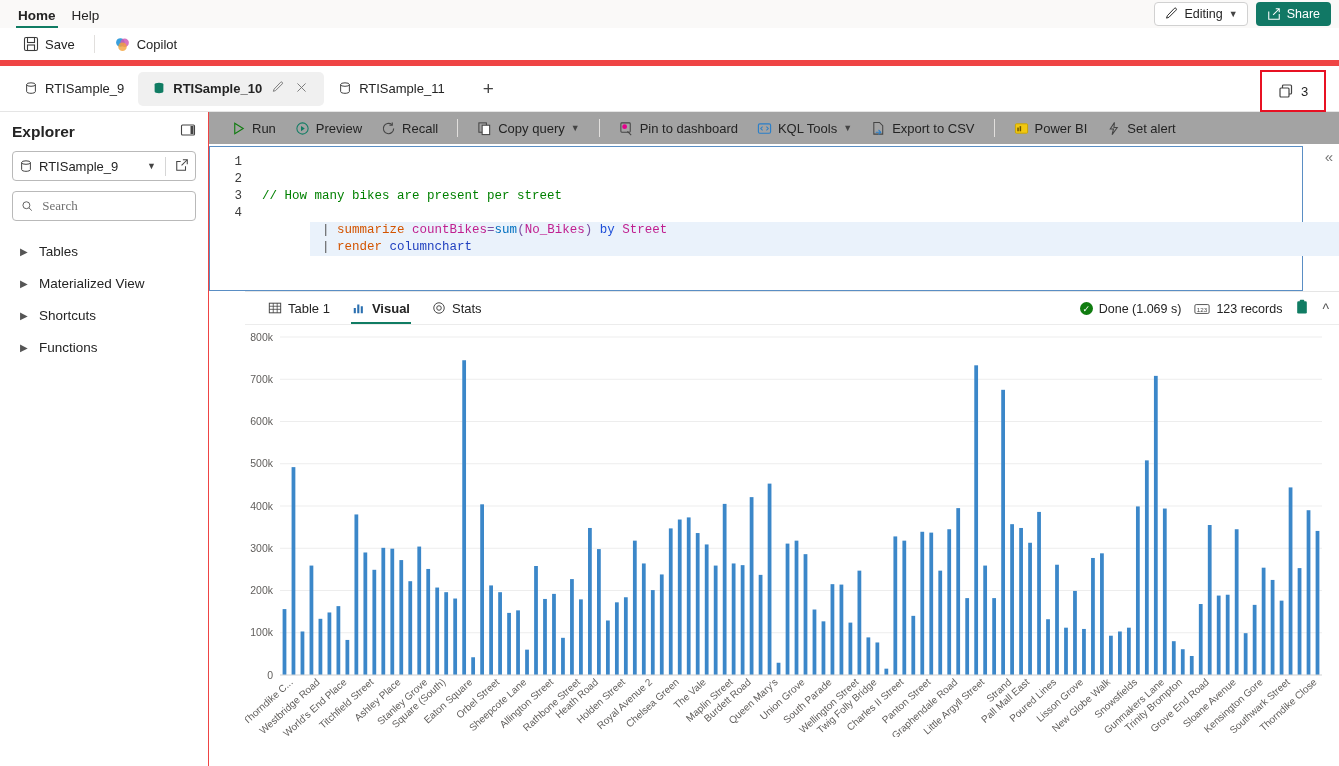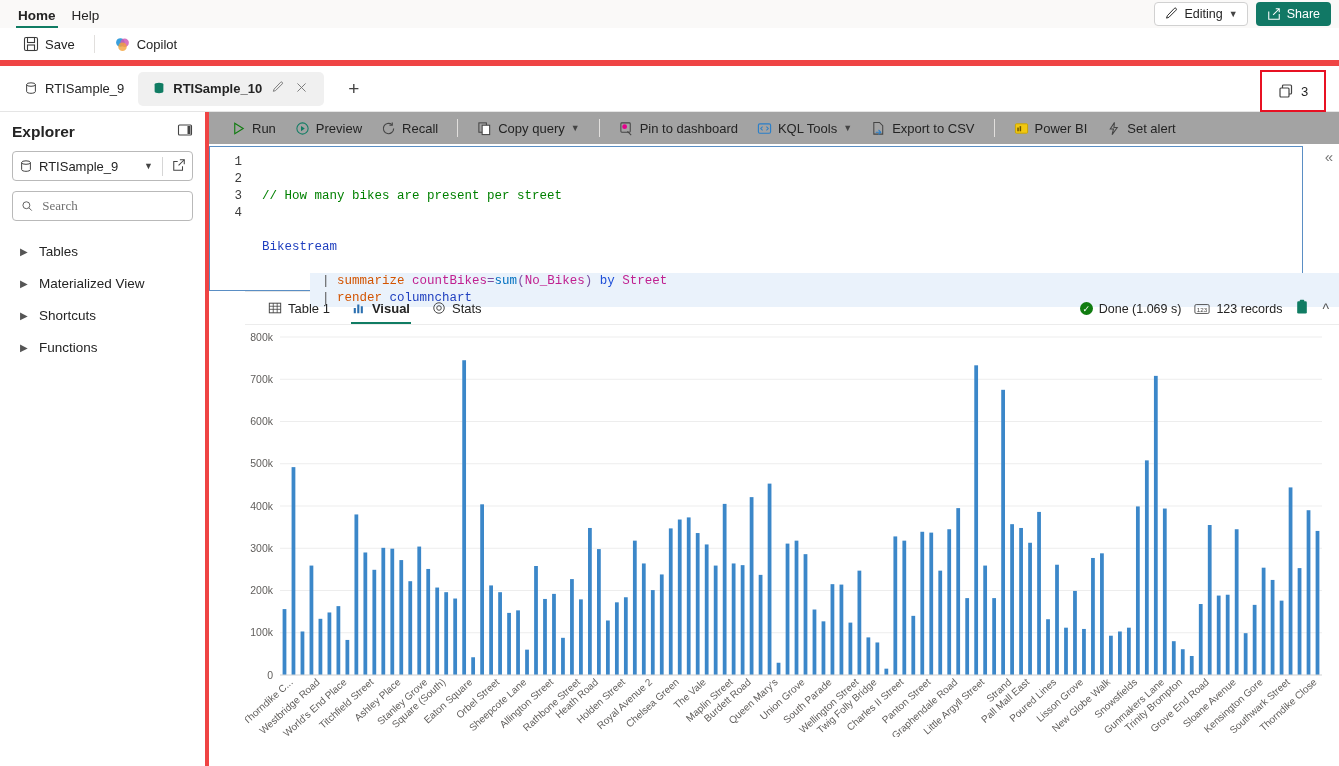--- a/index.html
+++ b/index.html
@@ -128,21 +128,21 @@
   .main {
     display: flex;
     height: calc(766px - 28px - 38px - 46px);
     background: #fff;
   }
 
   
   .explorer {
     width: 209px;
     background: #ffffff;
-    border-right: 4px solid #ef4444;
+    border-right: 1px solid #ef4444;
     padding: 10px 12px 4px 12px;
     flex: 0 0 209px;
   }
   .exp-head {
     display: flex; align-items: center; justify-content: space-between;
     margin-bottom: 10px;
   }
   .exp-title { font-size: 15.5px; font-weight: 700; }
   .exp-select {
     height: 30px;
@@ -376,20 +376,27 @@
         <path d="M11.8 1.6a1.4 1.4 0 0 1 2 2L5.6 11.8l-2.7.9.9-2.7 8-8.4z" fill="none" stroke="#444" stroke-width="1.1"></path>
       </svg>
     </span>
     <span class="tab-act">
       <svg width="13" height="13" viewBox="0 0 16 16">
         <path d="M3 3l10 10M13 3L3 13" stroke="#444" stroke-width="1.1" fill="none"></path>
       </svg>
     </span>
   </div>
 
+  <div class="qtab">
+    <svg width="14" height="15" viewBox="0 0 16 16">
+      <ellipse cx="8" cy="3.5" rx="5" ry="2" fill="none" stroke="#3b3b3b" stroke-width="1.1"></ellipse>
+      <path d="M3 3.5v8c0 1.1 2.2 2 5 2s5-.9 5-2v-8" fill="none" stroke="#3b3b3b" stroke-width="1.1"></path>
+    </svg>
+    <span>RTISample_11</span>
+  </div>
 
   <div class="plus-tab">+</div>
 
   <div class="versions-box">
     <svg width="16" height="16" viewBox="0 0 16 16">
       <rect x="4.5" y="2" width="9" height="9" rx="1" fill="none" stroke="#444" stroke-width="1.2"></rect>
       <rect x="2" y="5" width="9" height="9" rx="1" fill="#fff" stroke="#444" stroke-width="1.2"></rect>
     </svg>
     <span>3</span>
   </div>
@@ -528,21 +535,20 @@
 
     <div class="editor-wrap">
       <div class="gutter">
         <div>1</div>
         <div>2</div>
         <div>3</div>
         <div>4</div>
       </div>
       <div class="code">
         <div class="ln"><span class="tok-comment">// How many bikes are present per street</span></div>
-        <div class="ln"><span class="tok-table">Bikestream</span></div>
         <div class="ln hl"><span class="pipe">|</span> <span class="tok-kw">summarize</span> <span class="tok-field">countBikes</span><span class="tok-punct">=</span><span class="tok-func">sum</span><span class="tok-punct">(</span><span class="tok-field">No_Bikes</span><span class="tok-punct">)</span> <span class="tok-kw2">by</span> <span class="tok-field">Street</span></div>
         <div class="ln hl"><span class="pipe">|</span> <span class="tok-render">render</span> <span class="tok-viz">columnchart</span></div>
       </div>
     </div>
 
     <div class="results">
       <div class="res-tabs">
         <div class="res-tab">
           <svg width="14" height="14" viewBox="0 0 16 16">
             <rect x="1.5" y="2.5" width="13" height="11" fill="none" stroke="#444" stroke-width="1.1"></rect>

